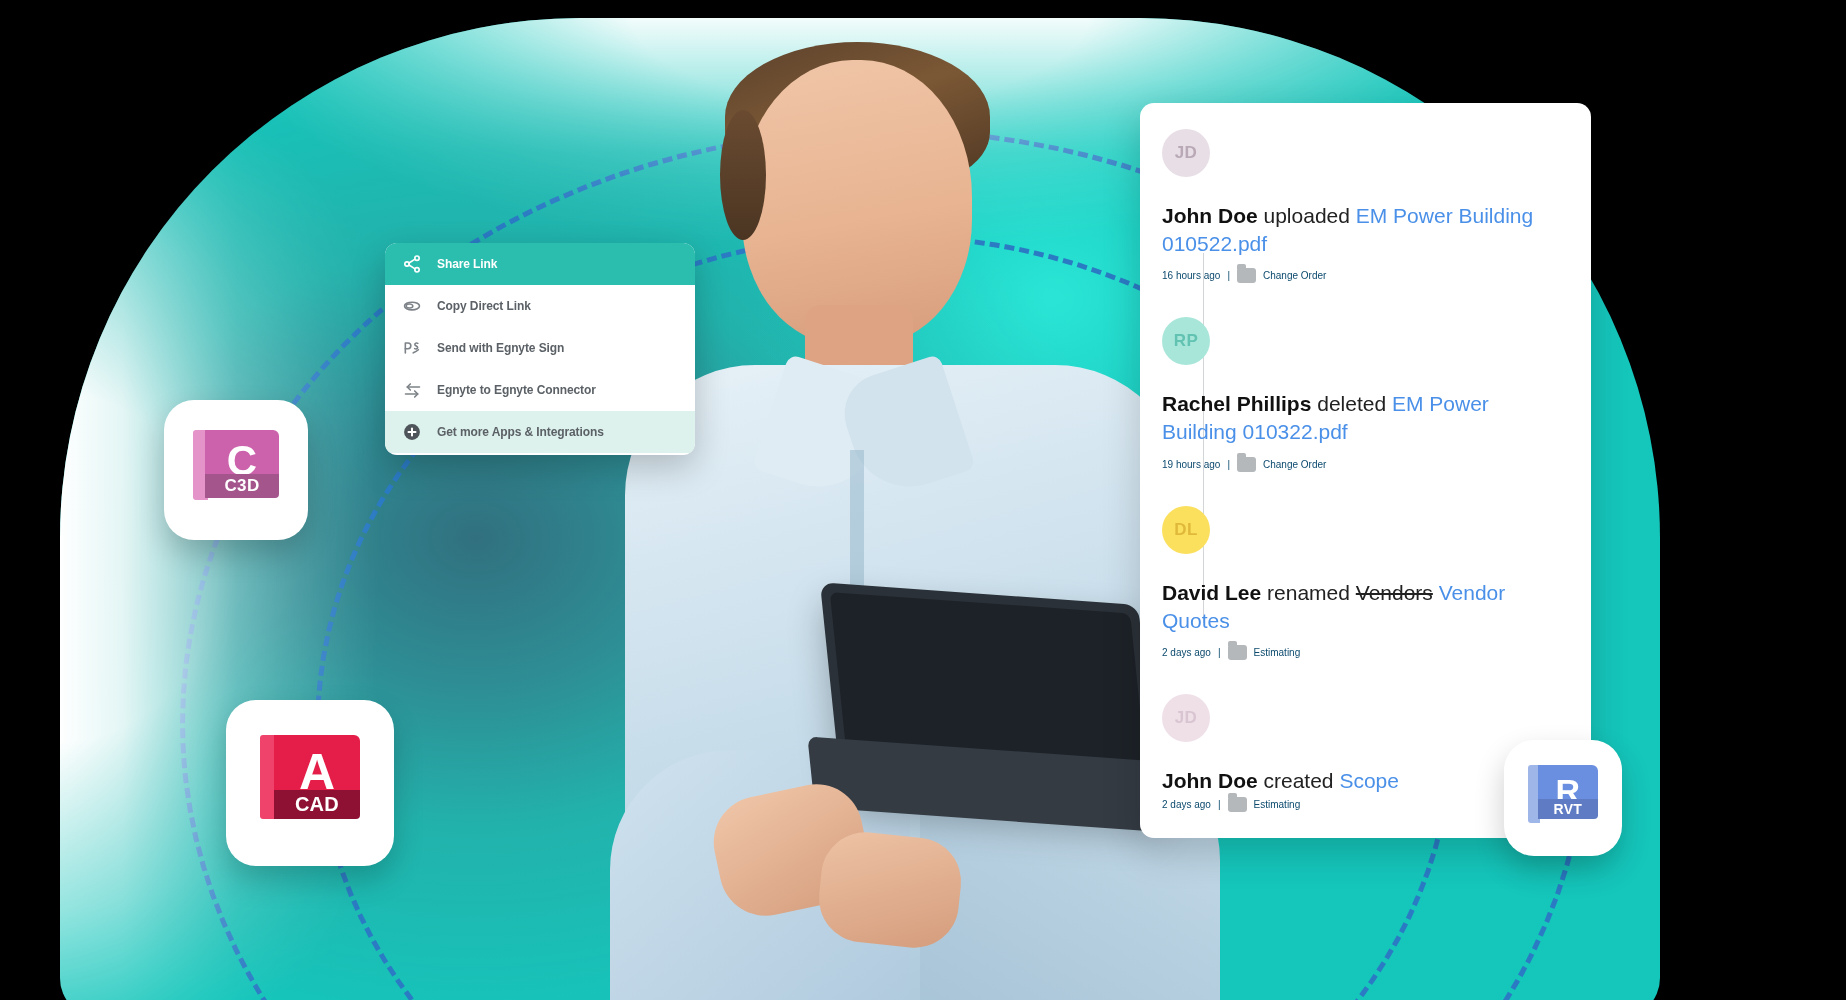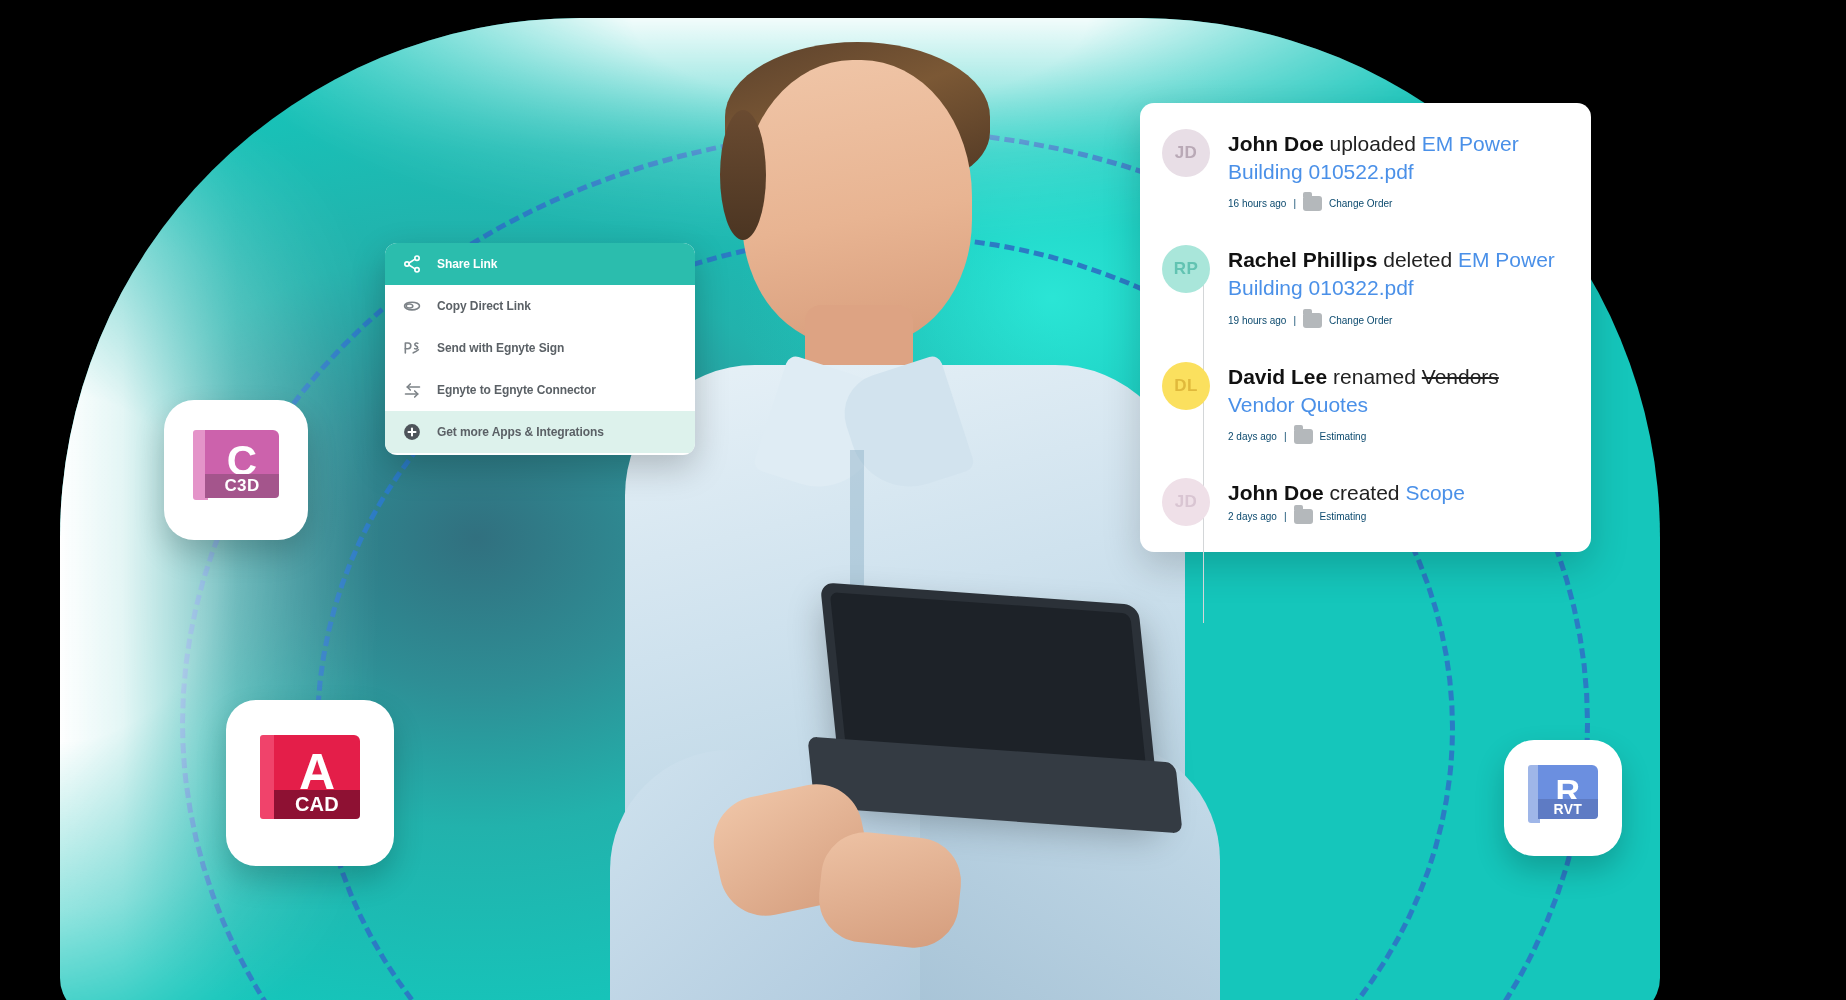--- a/index.html
+++ b/index.html
@@ -68,21 +68,21 @@
   .menu-item.active .mtext{color:#fff;}
   .menu-item.promo{background:#ddf2ec;}
   .mi-icon{width:22px;height:22px;display:flex;align-items:center;justify-content:center;flex:0 0 22px;}
   .mi-icon svg{display:block;}
 
   
   .card{position:absolute;left:1140px;top:103px;width:405px;background:#fff;border-radius:14px;
         box-shadow:0 14px 38px rgba(0,0,0,.18);padding:26px 24px 26px 22px;}
   .timeline{position:absolute;left:63px;top:150px;width:1px;height:370px;background:#d3d6d8;}
   .feed{position:relative;display:flex;flex-direction:column;}
-  .entry{position:relative;display:flex;gap:18px;}
+  .entry{position:relative;display:flex;gap:24px;flex-direction:column;}
   .avatar{width:48px;height:48px;border-radius:50%;flex:0 0 48px;display:flex;align-items:center;
           justify-content:center;font-size:17px;font-weight:700;letter-spacing:.5px;z-index:2;}
   .ebody{flex:1;padding-top:1px;}
   .eline{font-size:21px;line-height:1.32;color:#1a1a1a;}
   .eline .who{font-weight:700;color:#111;}
   .eline .verb{font-weight:400;color:#222;}
   .eline .lnk{color:#4a90e8;}
   .eline .old{text-decoration:line-through;color:#222;}
   .emeta{margin-top:11px;font-size:10px;color:#0c4a6e;display:flex;align-items:center;gap:7px;}
   .emeta.tight{margin-top:2px;}

